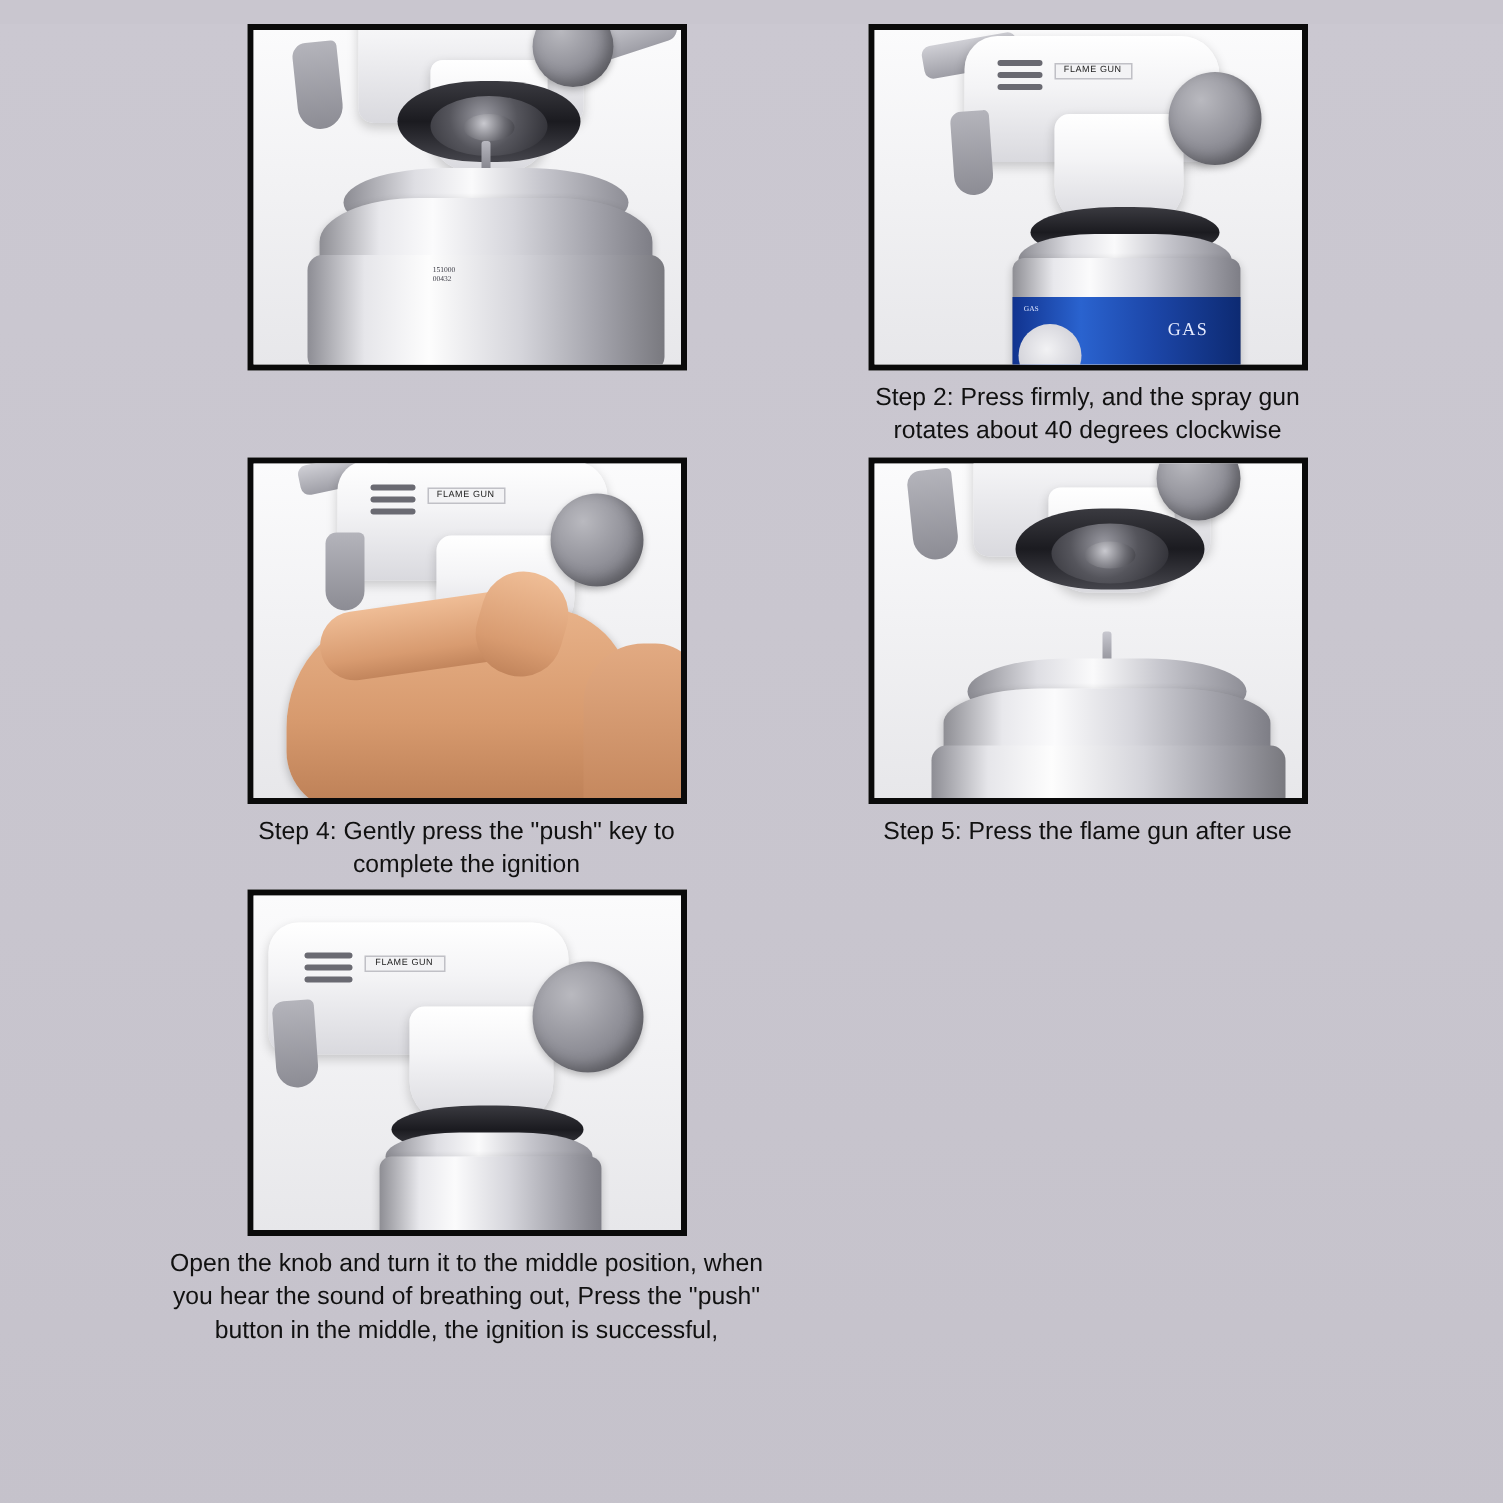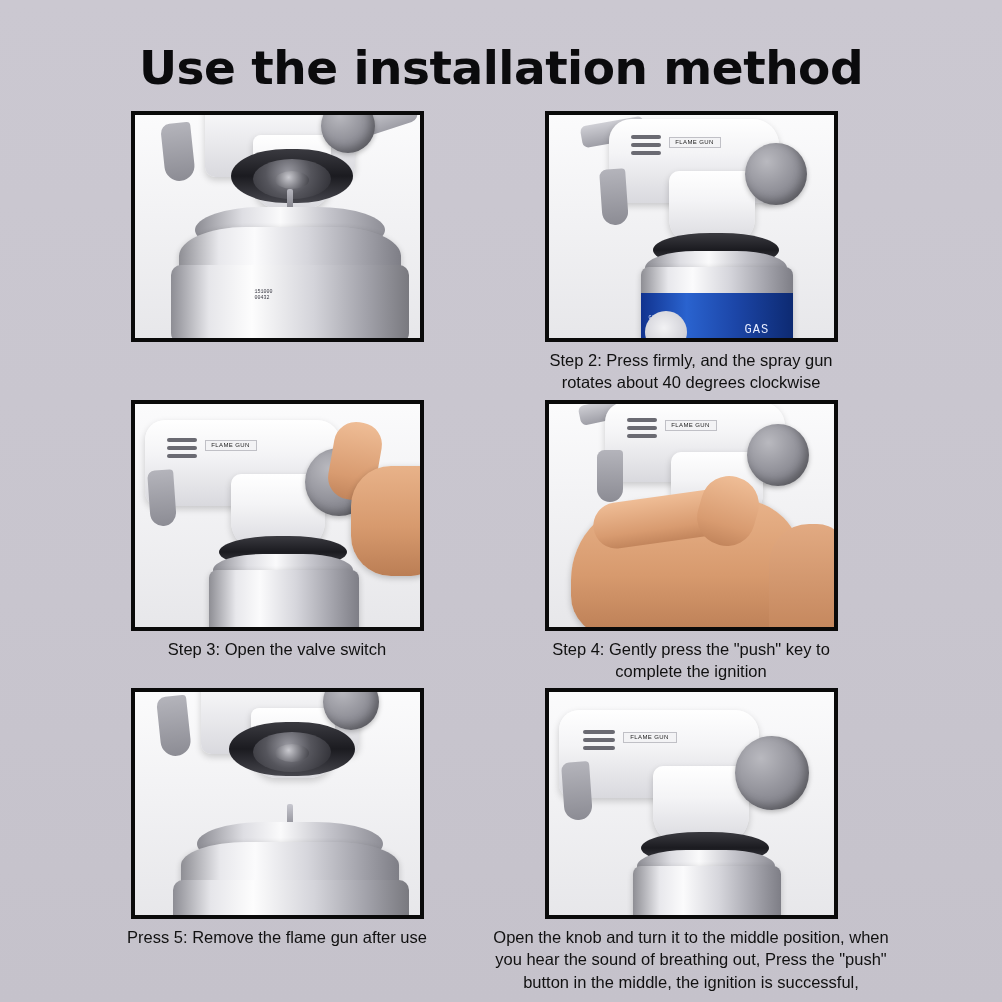--- a/index.html
+++ b/index.html
@@ -139,30 +139,28 @@
   .finger {
     position: absolute;
     background: linear-gradient(180deg,#efbd96 0%,#d89b70 70%,#c2855c 100%);
     border-radius: 22px;
   }
   .tiny-text {
     position: absolute;
     font-size: 5px;
     color: #3a3a44;
     line-height: 6px;
-    font-family: Liberation Mono, monospace;
-    margin-top: 16px;
+    font-family: Liberation Serif, serif;
   }
 </style>
 </head>
 <body>
 
 <div class="page">
 
-  <div class="title">Use the installation method</div>
 
   <div class="grid">
 
     <div class="cell">
       <div class="photo">
         <div class="bg-grad"></div>
 
         <div class="torch-body" style="left:70px; top:-34px; width:150px; height:96px; border-radius:14px 18px 10px 10px;"></div>
         <div class="torch-body" style="left:118px; top:20px; width:78px; height:74px; border-radius:8px 8px 26px 26px;"></div>
         <div class="nozzle" style="left:212px; top:-10px; width:70px; height:26px; transform:rotate(-18deg); border-radius:4px 8px 8px 4px;"></div>
@@ -197,39 +195,20 @@
         <div class="can-top" style="left:96px; top:136px; width:142px; height:34px;"></div>
         <div class="can" style="left:92px; top:152px; width:152px; height:90px;"></div>
         <div class="can-band" style="left:92px; top:178px; width:152px; height:64px;"></div>
         <div class="tiny-text" style="left:100px; top:184px; color:#dfe6ff;">GAS</div>
         <div style="position:absolute;left:96px;top:196px;width:42px;height:42px;border-radius:50%;background:radial-gradient(circle at 45% 40%,#f2f2f4,#cfcfd6 70%,#a9a9b1 100%);"></div>
         <div class="tiny-text" style="left:196px; top:196px; color:#e7ecff; font-size:12px; letter-spacing:1px;">GAS</div>
       </div>
       <div class="caption">Step 2: Press firmly, and the spray gun rotates about 40 degrees clockwise</div>
     </div>
 
-    <div class="cell">
-      <div class="photo">
-        <div class="bg-grad"></div>
-        <div class="torch-body" style="left:10px; top:16px; width:196px; height:86px; border-radius:20px 24px 14px 14px;"></div>
-        <div class="torch-body" style="left:96px; top:70px; width:94px; height:76px; border-radius:10px 10px 28px 28px;"></div>
-        <div class="vent" style="left:32px; top:34px; width:30px; height:4px;"></div>
-        <div class="vent" style="left:32px; top:42px; width:30px; height:4px;"></div>
-        <div class="vent" style="left:32px; top:50px; width:30px; height:4px;"></div>
-        <div class="label-tag" style="left:70px; top:36px; width:50px;">FLAME GUN</div>
-        <div class="trigger" style="left:14px; top:66px; width:26px; height:56px; border-radius:8px 4px 14px 14px; transform:rotate(-4deg);"></div>
-        <div class="knob" style="left:170px; top:44px; width:68px; height:68px;"></div>
-        <div class="finger" style="left:196px; top:18px; width:48px; height:78px; transform:rotate(10deg);"></div>
-        <div class="hand" style="left:216px; top:62px; width:90px; height:110px; border-radius:40px 20px 30px 40px;"></div>
-        <div class="collar" style="left:84px; top:132px; width:128px; height:32px;"></div>
-        <div class="can-top" style="left:78px; top:150px; width:140px; height:32px;"></div>
-        <div class="can" style="left:74px; top:166px; width:150px; height:76px;"></div>
-      </div>
-      <div class="caption">Step 3: Open the valve switch</div>
-    </div>
 
     <div class="cell">
       <div class="photo">
         <div class="bg-grad"></div>
         <div class="nozzle" style="left:30px; top:-4px; width:60px; height:20px; transform:rotate(-12deg);"></div>
         <div class="torch-body" style="left:56px; top:-2px; width:180px; height:80px; border-radius:20px 24px 14px 14px;"></div>
         <div class="torch-body" style="left:122px; top:48px; width:92px; height:68px; border-radius:10px 10px 26px 26px;"></div>
         <div class="vent" style="left:78px; top:14px; width:30px; height:4px;"></div>
         <div class="vent" style="left:78px; top:22px; width:30px; height:4px;"></div>
         <div class="vent" style="left:78px; top:30px; width:30px; height:4px;"></div>
@@ -256,21 +235,21 @@
         <div class="trigger" style="left:24px; top:4px; width:30px; height:60px; border-radius:10px 4px 16px 16px; transform:rotate(-6deg);"></div>
         <div class="knob" style="left:188px; top:-18px; width:56px; height:56px;"></div>
         <div class="collar" style="left:94px; top:30px; width:126px; height:54px;"></div>
         <div class="collar-in" style="left:118px; top:40px; width:78px; height:40px;"></div>
         <div style="position:absolute;left:140px;top:52px;width:34px;height:18px;border-radius:50%;background:radial-gradient(circle at 40% 35%,#c9c9cf,#6b6b72 60%,#3a3a40 100%);"></div>
         <div style="position:absolute;left:152px;top:112px;width:6px;height:26px;background:linear-gradient(180deg,#c8c8d0,#85858d);border-radius:2px;"></div>
         <div class="can-top" style="left:62px; top:130px; width:186px; height:44px;"></div>
         <div class="can" style="left:46px; top:150px; width:218px; height:82px; border-radius:30% 30% 10px 10px / 28% 28% 8px 8px;"></div>
         <div style="position:absolute;left:38px;top:188px;width:236px;height:44px;border-radius:10px;background:linear-gradient(90deg,#8d8d94 0%,#e6e6ea 16%,#fdfdfd 34%,#d4d4da 60%,#a2a2aa 82%,#79797f 100%);"></div>
       </div>
-      <div class="caption">Press 5: Remove the flame gun after use</div>
+      <div class="caption">Step 5: Press the flame gun after use</div>
     </div>
 
     <div class="cell">
       <div class="photo">
         <div class="bg-grad"></div>
         <div class="torch-body" style="left:10px; top:18px; width:200px; height:88px; border-radius:20px 24px 14px 14px;"></div>
         <div class="torch-body" style="left:104px; top:74px; width:96px; height:78px; border-radius:10px 10px 28px 28px;"></div>
         <div class="vent" style="left:34px; top:38px; width:32px; height:4px;"></div>
         <div class="vent" style="left:34px; top:46px; width:32px; height:4px;"></div>
         <div class="vent" style="left:34px; top:54px; width:32px; height:4px;"></div>

